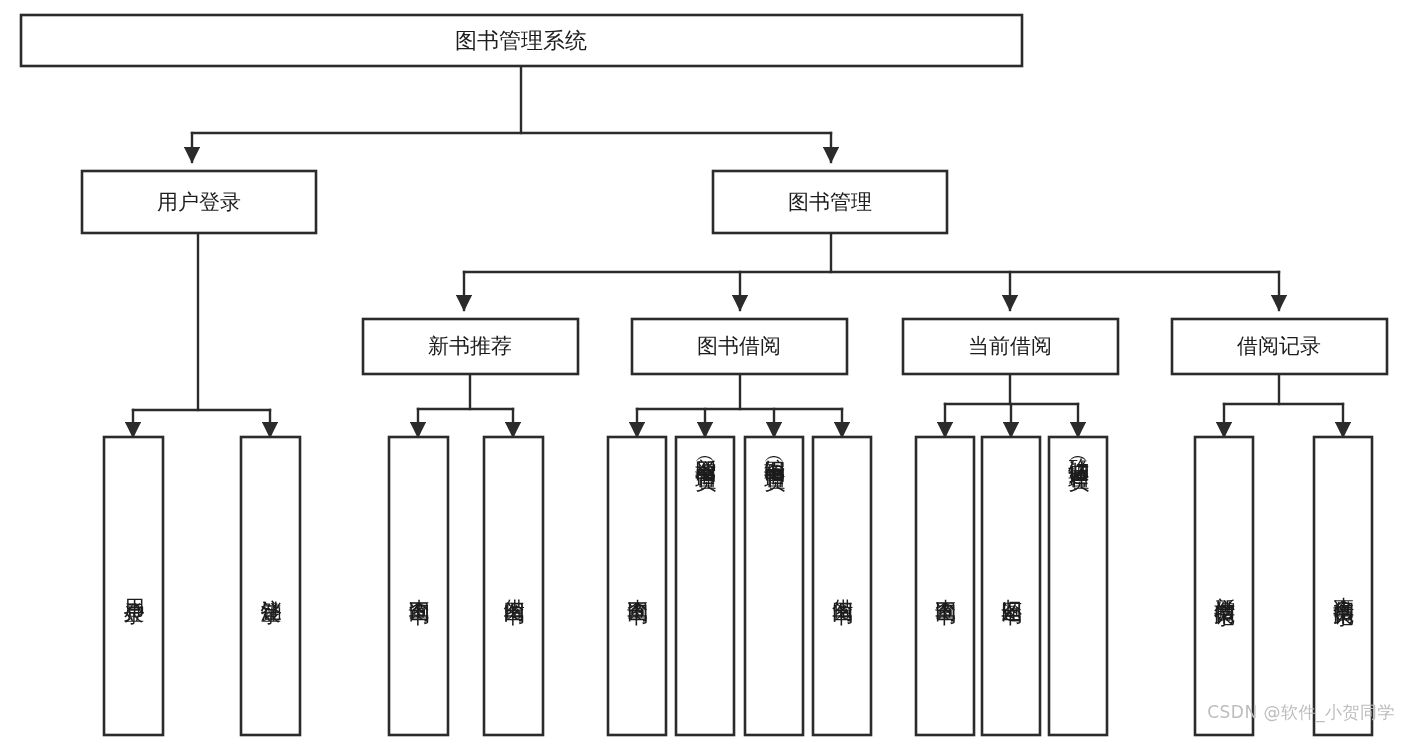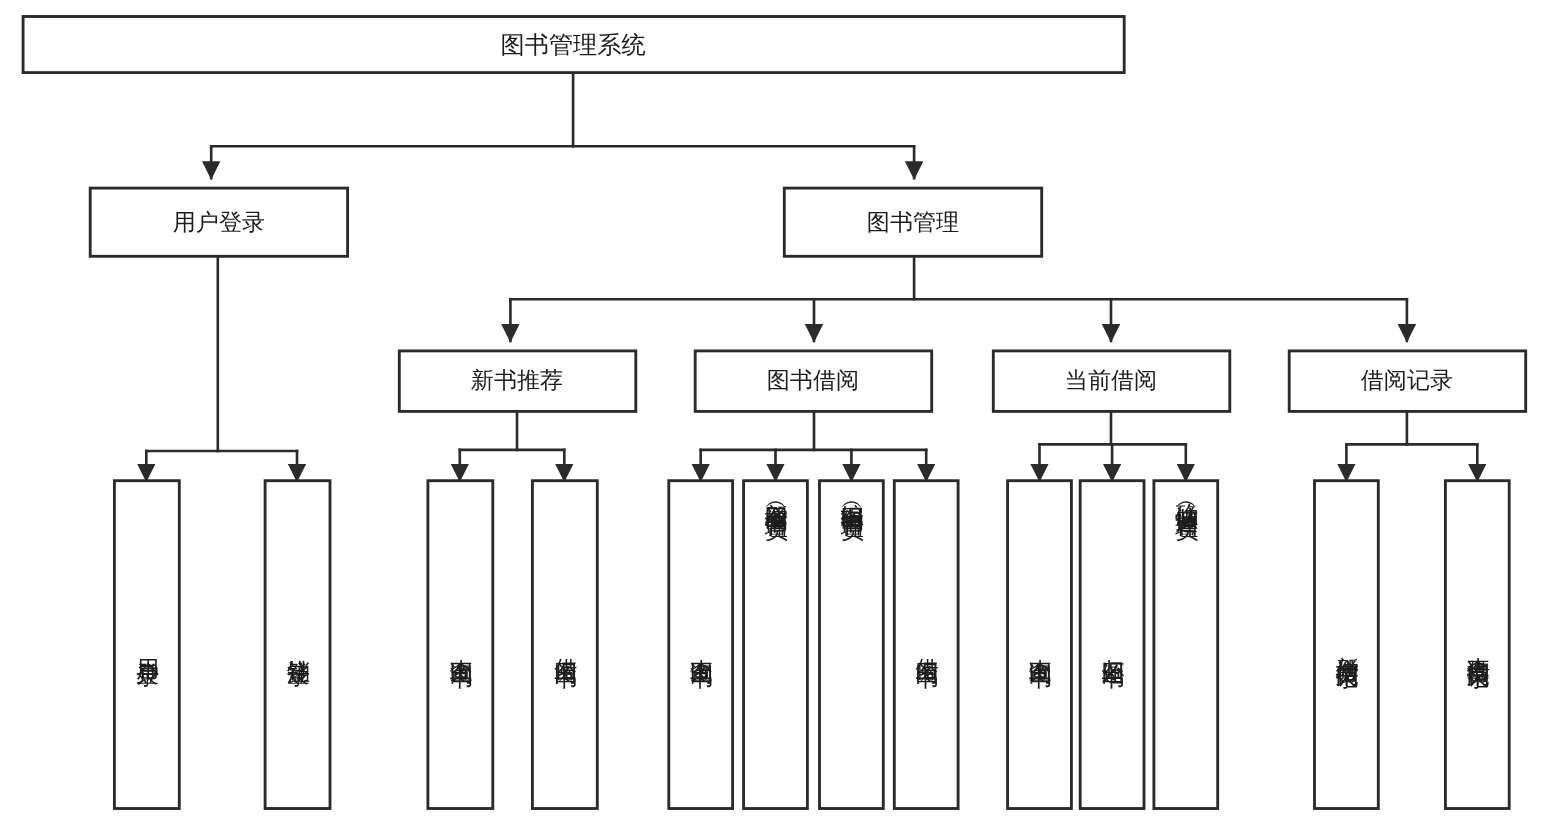--- a/index.html
+++ b/index.html
@@ -252,14 +252,15 @@
   </div>
 
   <div class="leaf-label-wrap" style="left:1195px; top:437px; width:58px; height:298px;">
     <span class="leaf-label">新增借阅记录</span>
   </div>
 
   <div class="leaf-label-wrap" style="left:1314px; top:437px; width:58px; height:298px;">
     <span class="leaf-label">查询借阅记录</span>
   </div>
 
+  <div class="watermark">CSDN @软件_小贺同学</div>
 
 </div>
 
 </body></html>

